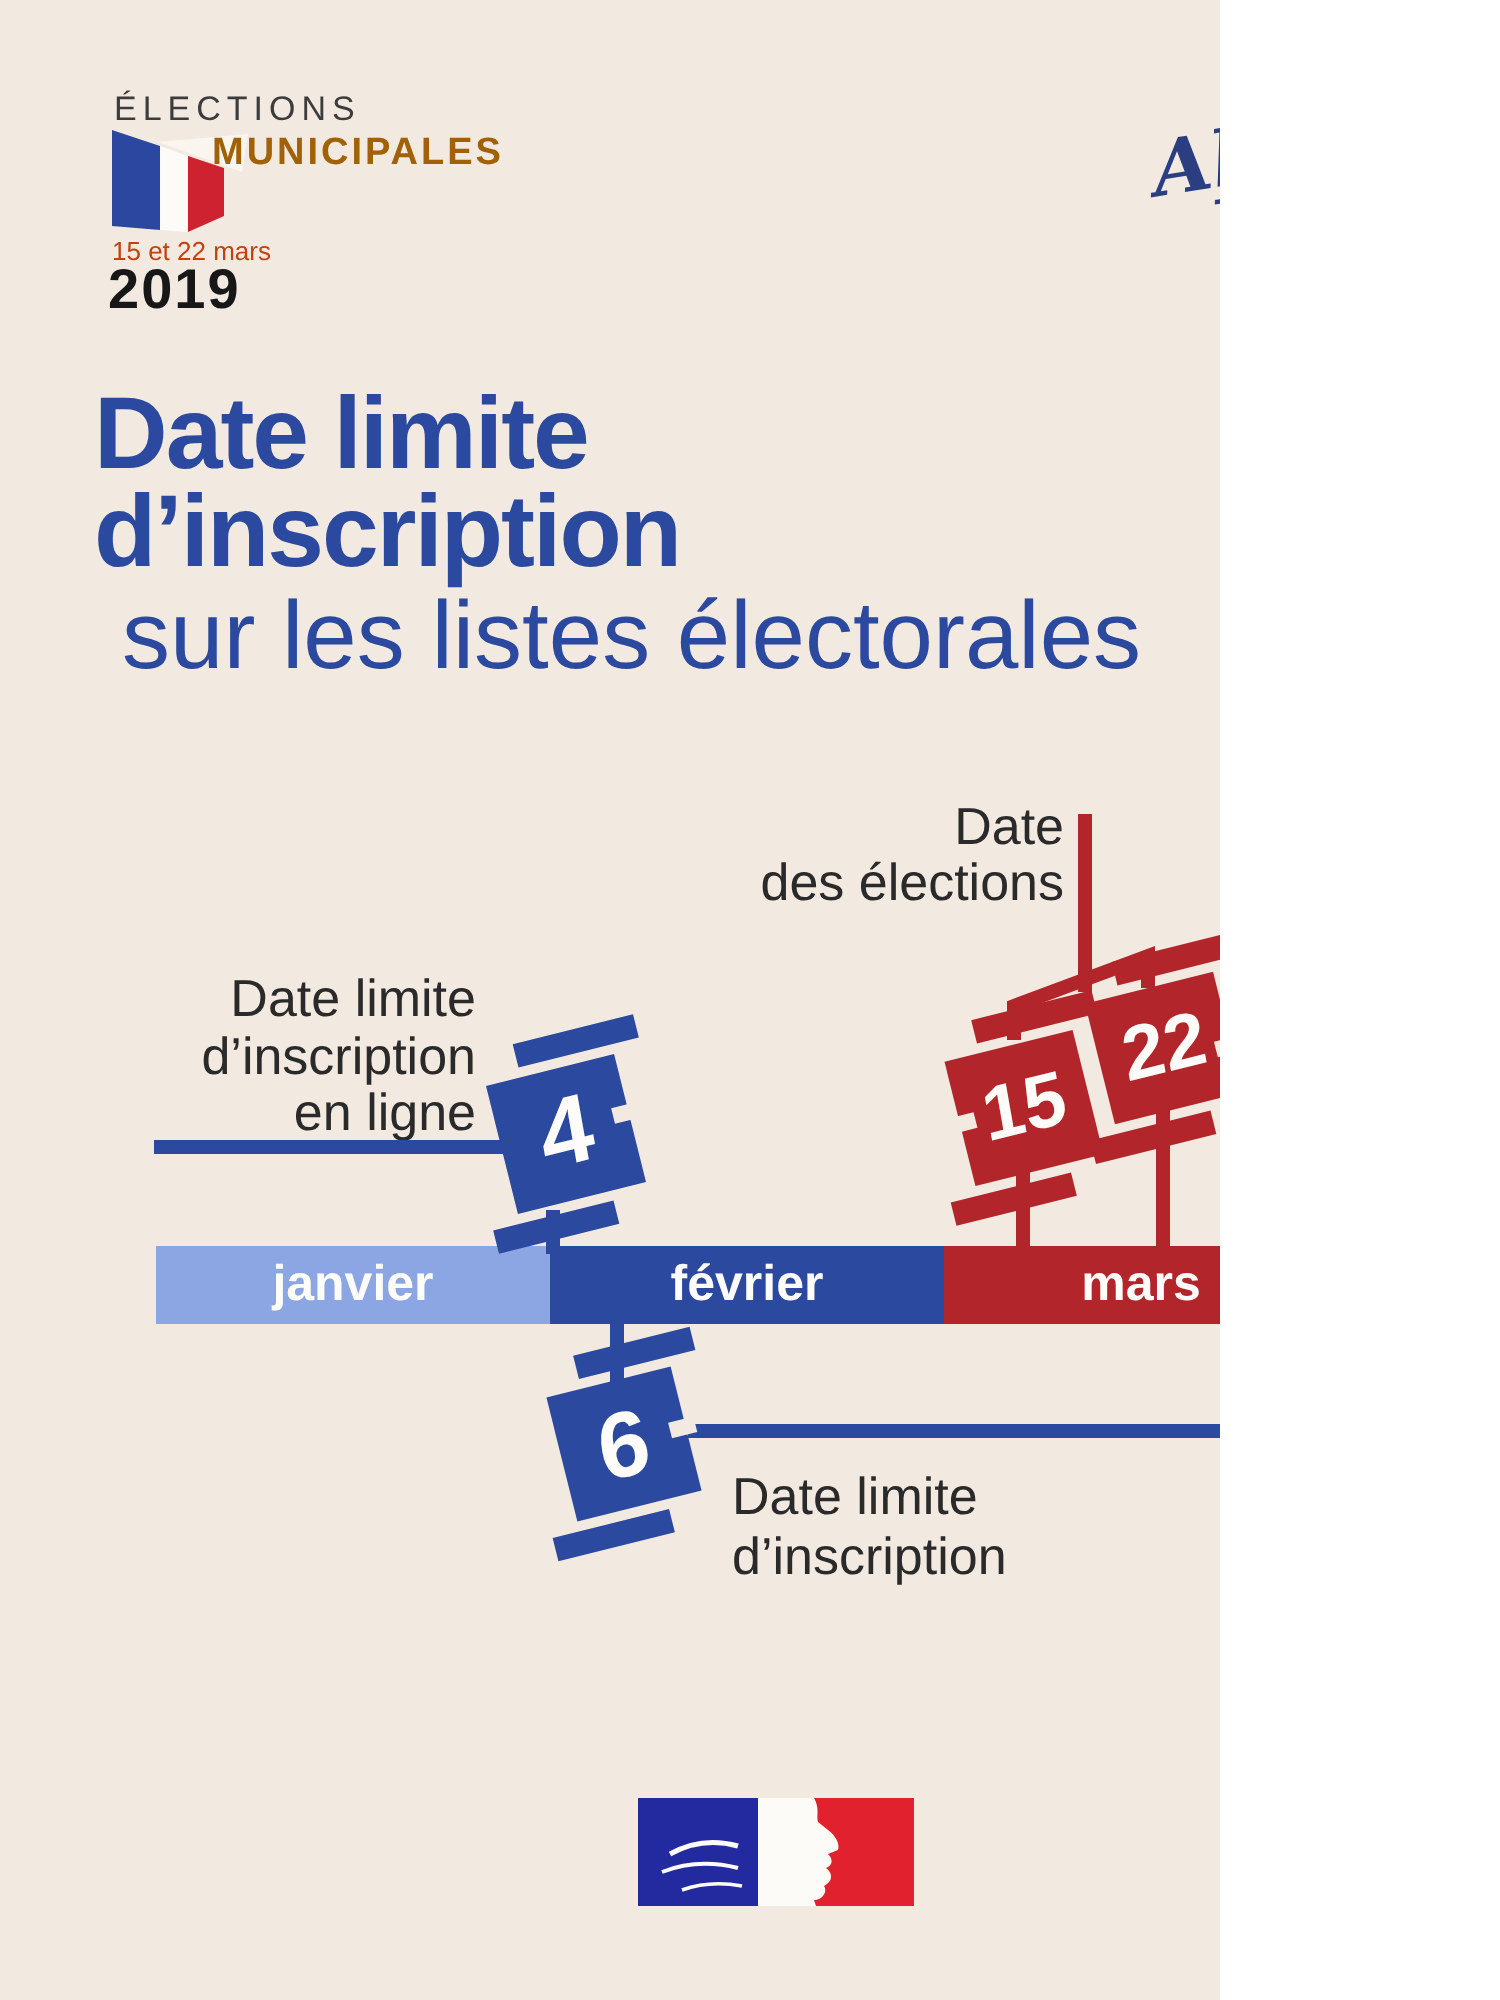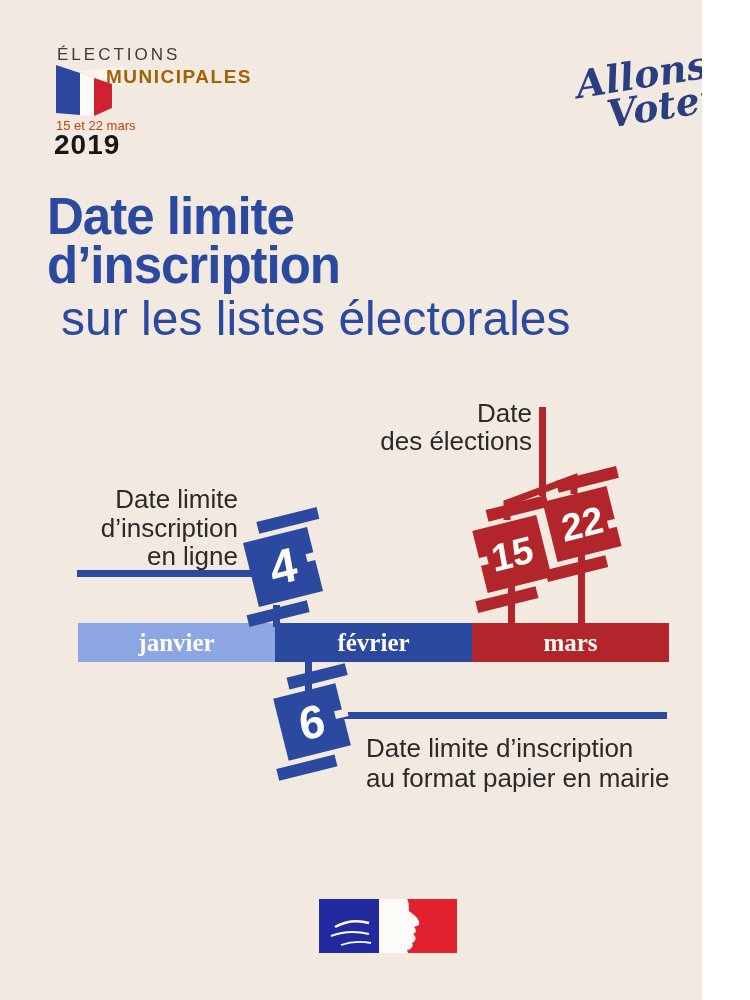--- a/index.html
+++ b/index.html
@@ -1,17 +1,17 @@
 <!DOCTYPE html>
 <html><head>
 <meta charset="utf-8">
 <style>
   html,body{margin:0;padding:0;}
   #poster{
-    position:relative;width:702px;height:1000px;overflow:hidden;
+    position:relative;width:610px;height:1000px;overflow:hidden;
     background:#f2e9e0;font-family:"Liberation Sans",sans-serif;
     -webkit-font-smoothing:antialiased;
   }
   .abs{position:absolute;}
 
   
   .kicker{left:57px;top:45px;font-size:17px;letter-spacing:3px;color:#3c3c3c;}
   .kicker2{left:106px;top:66px;font-size:19px;font-weight:700;letter-spacing:1.5px;color:#a16207;z-index:3;}
   .flag{left:55px;top:64px;z-index:2;}
   .dates-small{left:56px;top:118px;font-size:13px;color:#c2410c;}
@@ -42,21 +42,21 @@
   .line-online{left:77px;top:570px;width:182px;height:7px;z-index:2;}
   .red-vline{left:539px;top:407px;width:7px;height:89px;z-index:2;}
   .stem-15{left:508px;top:586px;width:7px;height:41px;z-index:2;}
   .stem-22{left:578px;top:555px;width:7px;height:72px;z-index:2;}
   .stem-4{left:273px;top:605px;width:7px;height:22px;z-index:2;}
   .stem-6{left:305px;top:660px;width:7px;height:32px;z-index:2;}
   .line-paper{left:344px;top:712px;width:323px;height:7px;z-index:2;}
   .bracket{left:496px;top:470px;z-index:2;}
 
   
-  .bar{left:78px;top:623px;width:591px;height:39px;display:flex;z-index:1;font-family:Liberation Serif, serif;}
+  .bar{left:78px;top:623px;width:591px;height:39px;display:flex;z-index:1;}
   .bar .seg{flex:1;display:flex;align-items:center;justify-content:center;}
   .bar .seg span{color:#fdfcf8;font-size:25px;font-weight:700;}
 
   
   .badge{position:absolute;display:flex;align-items:center;justify-content:center;
     background:currentColor;transform:rotate(-14deg);z-index:3;}
   .badge::before{content:"";position:absolute;left:18px;right:-14px;top:-17px;height:12px;background:currentColor;}
   .badge::after{content:"";position:absolute;left:-14px;right:18px;bottom:-17px;height:12px;background:currentColor;}
   .badge .num{color:#fdfcf8;font-weight:800;transform:skewX(-4deg);line-height:1;}
   .badge .notch{position:absolute;background:#f2e9e0;}
@@ -148,21 +148,20 @@
   </div>
 
   <div class="vline blue-fill stem-6"></div>
   <div class="badge badge-blue badge-6">
     <span class="notch"></span>
     <span class="num">6</span>
   </div>
   <div class="hline blue-fill line-paper"></div>
   <div class="abs lbl paper-label">
     <div><span>Date limite d’</span><b>inscription</b></div>
-    <div><span>au format </span><b>papier en mairie</b></div>
   </div>
 
   <svg class="abs marianne" width="138" height="54" viewBox="0 0 138 54">
     <rect x="0" y="0" width="60" height="54" fill="#232a9f"></rect>
     <rect x="60" y="0" width="24" height="54" fill="#fdfbf7"></rect>
     <rect x="84" y="0" width="54" height="54" fill="#e1212e"></rect>
     <path d="M76,0 L88,0 C91,5 89,9 90,12 L95,16 C99,19 101,23 100,26 L95,28 C98,31 97,34 94,35 C98,38 97,42 93,44 C95,47 92,51 88,51 L89,54 L76,54 Z" fill="#fdfbf7"></path>
     <path d="M16,28 q16,-9 34,-4" fill="none" stroke="#fdfbf7" stroke-width="2.5"></path>
     <path d="M12,37 q18,-7 38,-2" fill="none" stroke="#fdfbf7" stroke-width="2"></path>
     <path d="M22,46 q14,-5 30,-2" fill="none" stroke="#fdfbf7" stroke-width="1.8"></path>

